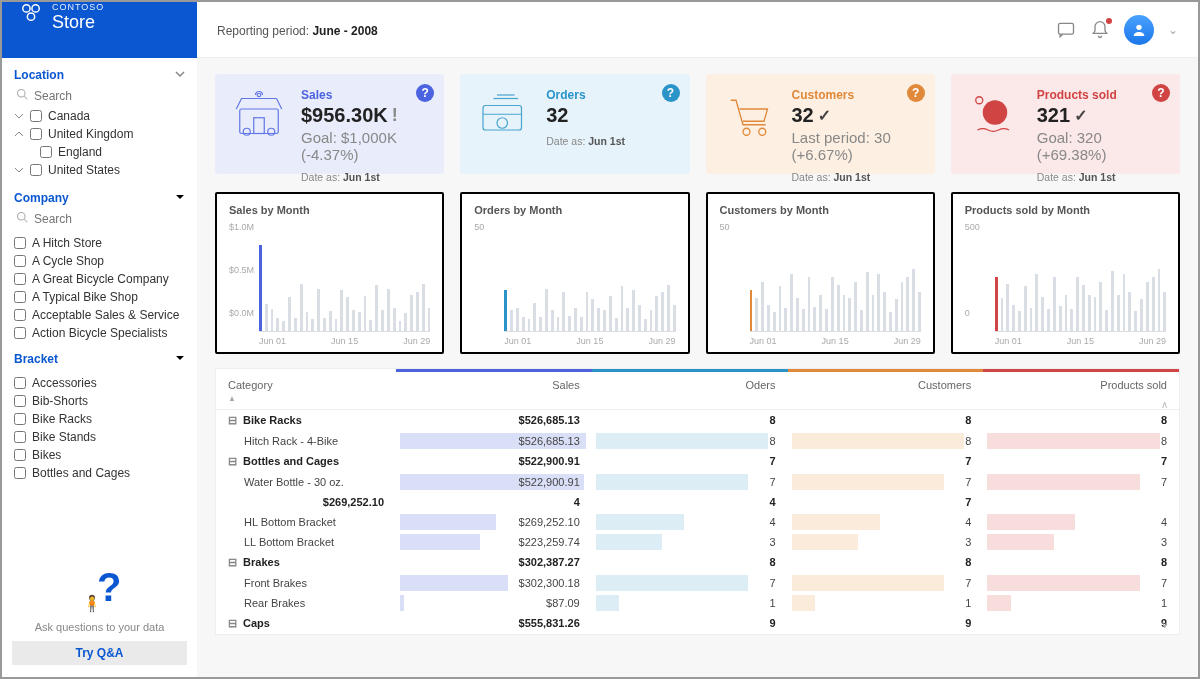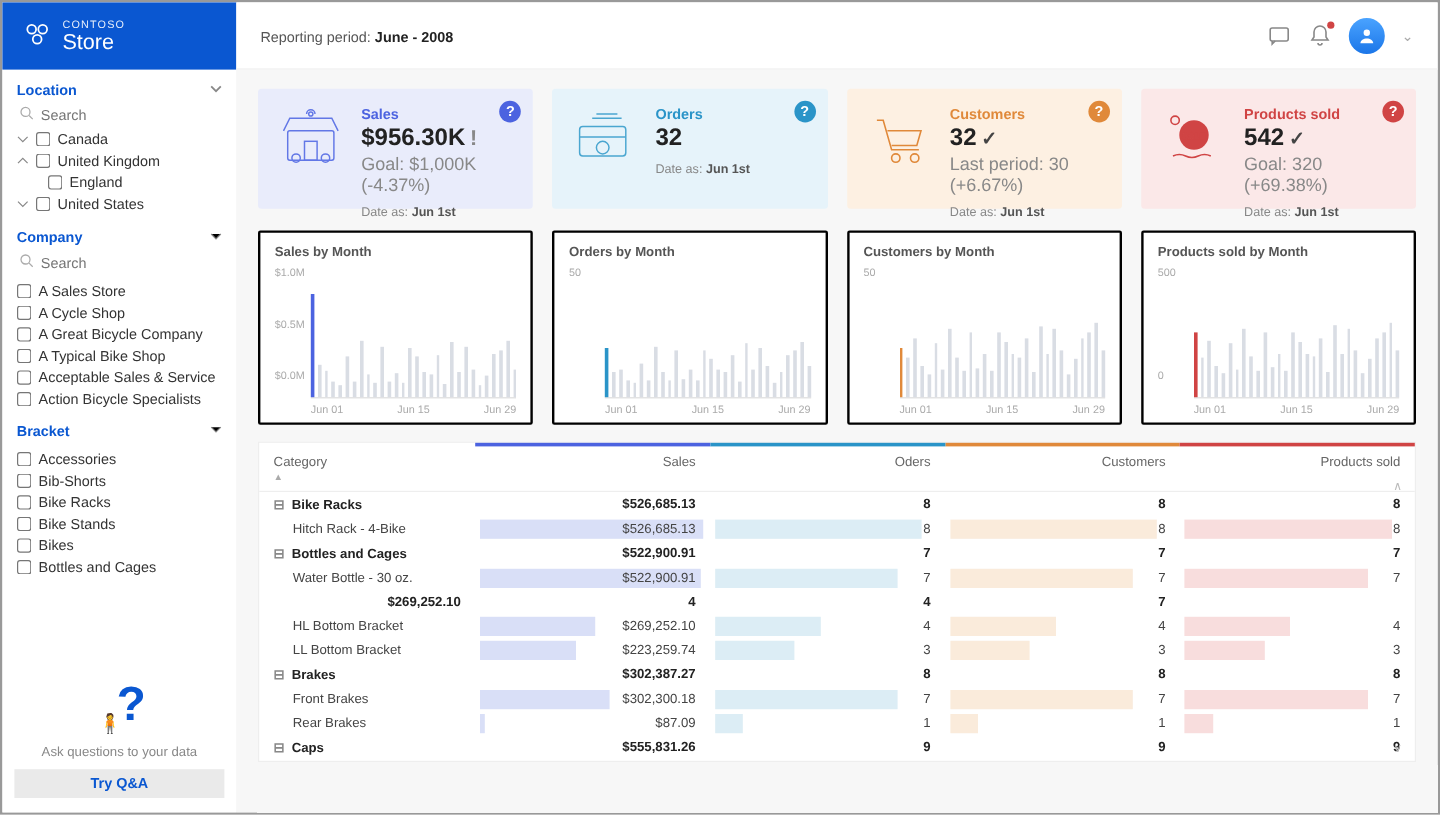--- a/index.html
+++ b/index.html
@@ -1,19 +1,19 @@
 <!DOCTYPE html>
 <html><head>
 <meta charset="utf-8">
 <style>
 * { margin:0; padding:0; box-sizing:border-box; }
 body { font-family: "Segoe UI", Arial, sans-serif; background:#f5f5f5; color:#333; font-size:12px; width:1200px; height:679px; overflow:hidden;}
 .app { display:flex; width:100%; height:100%; border:2px solid #999; }
 .sidebar { width:195px; background:#fff; display:flex; flex-direction:column; height:100%;}
-.brand { background:#0a57d1; color:#fff; height:56px; display:flex; align-items:center; padding:0 18px; gap:10px;}
+.brand { background:#0a57d1; color:#fff; height:56px; display:flex; padding:0 18px; gap:10px;}
 .brand-logo svg { width:22px; height:22px;}
 .brand-txt small { font-size:9px; display:block; letter-spacing:1px; opacity:.9;}
 .brand-txt .store { font-size:18px; font-weight:300;}
 .filter-panel { padding:10px 12px 0 12px; flex:0 0 auto; }
 .filter-title { display:flex; justify-content:space-between; align-items:center; cursor:pointer; color:#0a57d1; font-weight:600; font-size:12px; margin-bottom:6px;}
 .filter-title .chev svg { width:10px; height:10px; stroke:#888;}
 .search-row { display:flex; align-items:center; gap:6px; color:#888; margin-bottom:6px; padding-left:2px;}
 .search-row input { border:none; outline:none; font-size:12px; width:100%; color:#666;}
 .search-row svg { width:12px; height:12px; stroke:#aaa; fill:none;}
 .tree-row { display:flex; align-items:center; gap:6px; margin:4px 0; font-size:12px; color:#333;}
@@ -161,21 +161,21 @@
       <div class="search-row">
         <span><svg viewBox="0 0 16 16" stroke-width="1.4">
               <circle cx="7" cy="7" r="5"></circle>
               <path d="M11 11l4 4"></path>
             </svg></span>
         <input placeholder="Search" style="">
       </div>
       <div class="list" id="company-list">
           <div class="tree-row">
             <input type="checkbox" style="">
-            <span>A Sales Store</span>
+            <span>A Hitch Store</span>
           </div>
           <div class="tree-row">
             <input type="checkbox" style="">
             <span>A Cycle Shop</span>
           </div>
           <div class="tree-row">
             <input type="checkbox" style="">
             <span>A Great Bicycle Company</span>
           </div>
           <div class="tree-row">
@@ -335,21 +335,21 @@
               <svg viewBox="0 0 64 64" fill="none" stroke="#d04444" stroke-width="1.5">
                 <circle cx="32" cy="28" r="14" fill="#d04444" stroke="none"></circle>
                 <text x="32" y="32" text-anchor="middle" fill="#fff" font-size="8" font-weight="700">SALE</text>
                 <path d="M12 48c4-2 8-2 12 0s8 2 12 0 8-2 12 0"></path>
                 <circle cx="14" cy="14" r="4"></circle>
               </svg>
             </div>
           <div class="meta">
             <div class="label">Products sold</div>
             <div class="value">
-                <span>542</span>
+                <span>321</span>
                 <span class="check">✓</span>
               </div>
             <div class="sub">Goal: 320 (+69.38%)</div>
             <div class="date"><span>Date as: </span><b>Jun 1st</b></div>
           </div>
         </div>
       </div>
 
       <div class="charts" id="charts">
           <div class="chartbox">

